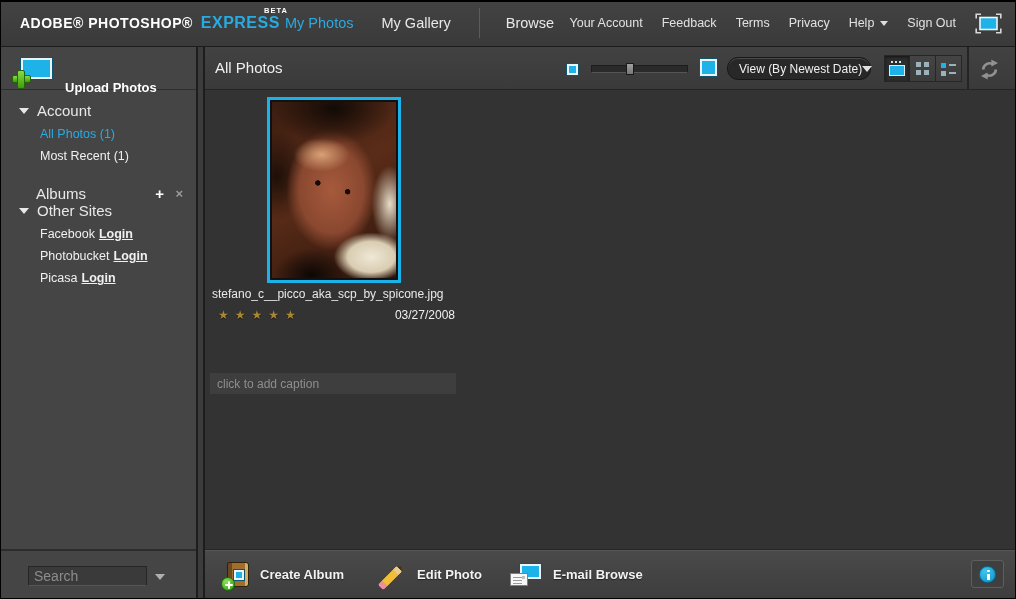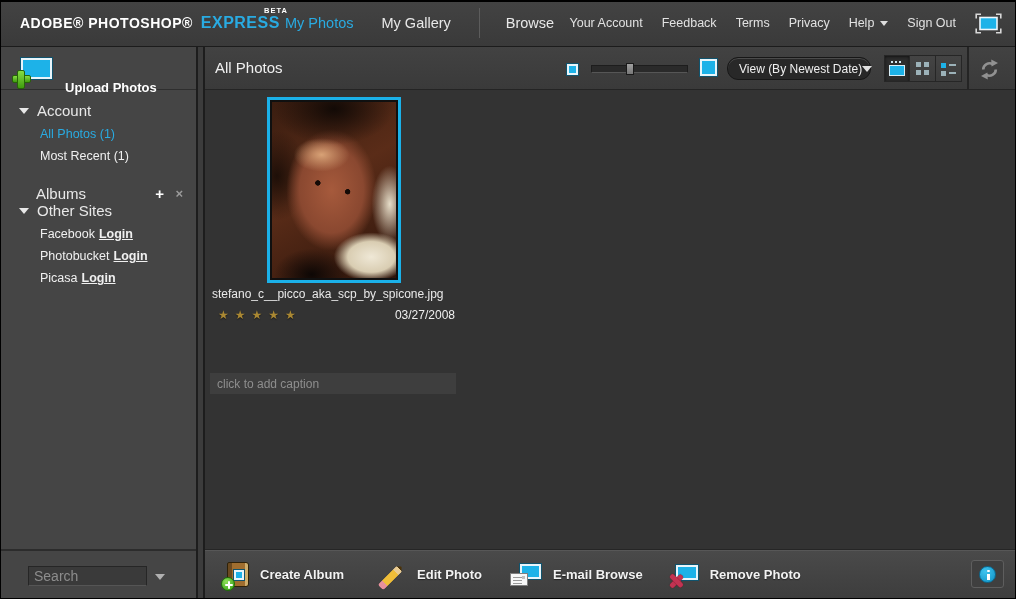--- a/index.html
+++ b/index.html
@@ -305,27 +305,20 @@
         <span class="pencil-ico"></span>
         <span class="tool-label">Edit Photo</span>
       </div>
       <div class="tool-btn">
         <span class="mail-ico">
           <span class="chip photo-chip"></span>
           <span class="env"></span>
         </span>
         <span class="tool-label">E-mail Browse</span>
       </div>
-      <div class="tool-btn">
-        <span class="remove-ico">
-          <span class="chip photo-chip"></span>
-          <span class="x-red"></span>
-        </span>
-        <span class="tool-label">Remove Photo</span>
-      </div>
       <div class="info-btn">
         <span class="info-circle"></span>
       </div>
     </div>
   </div>
 
   <div class="frame"></div>
 </div>
 
 </body></html>

